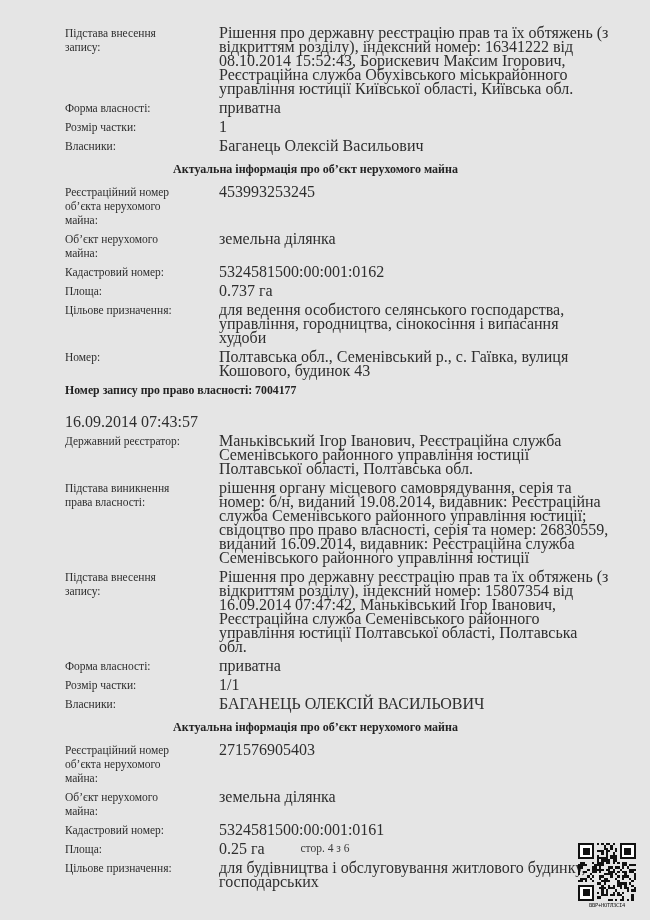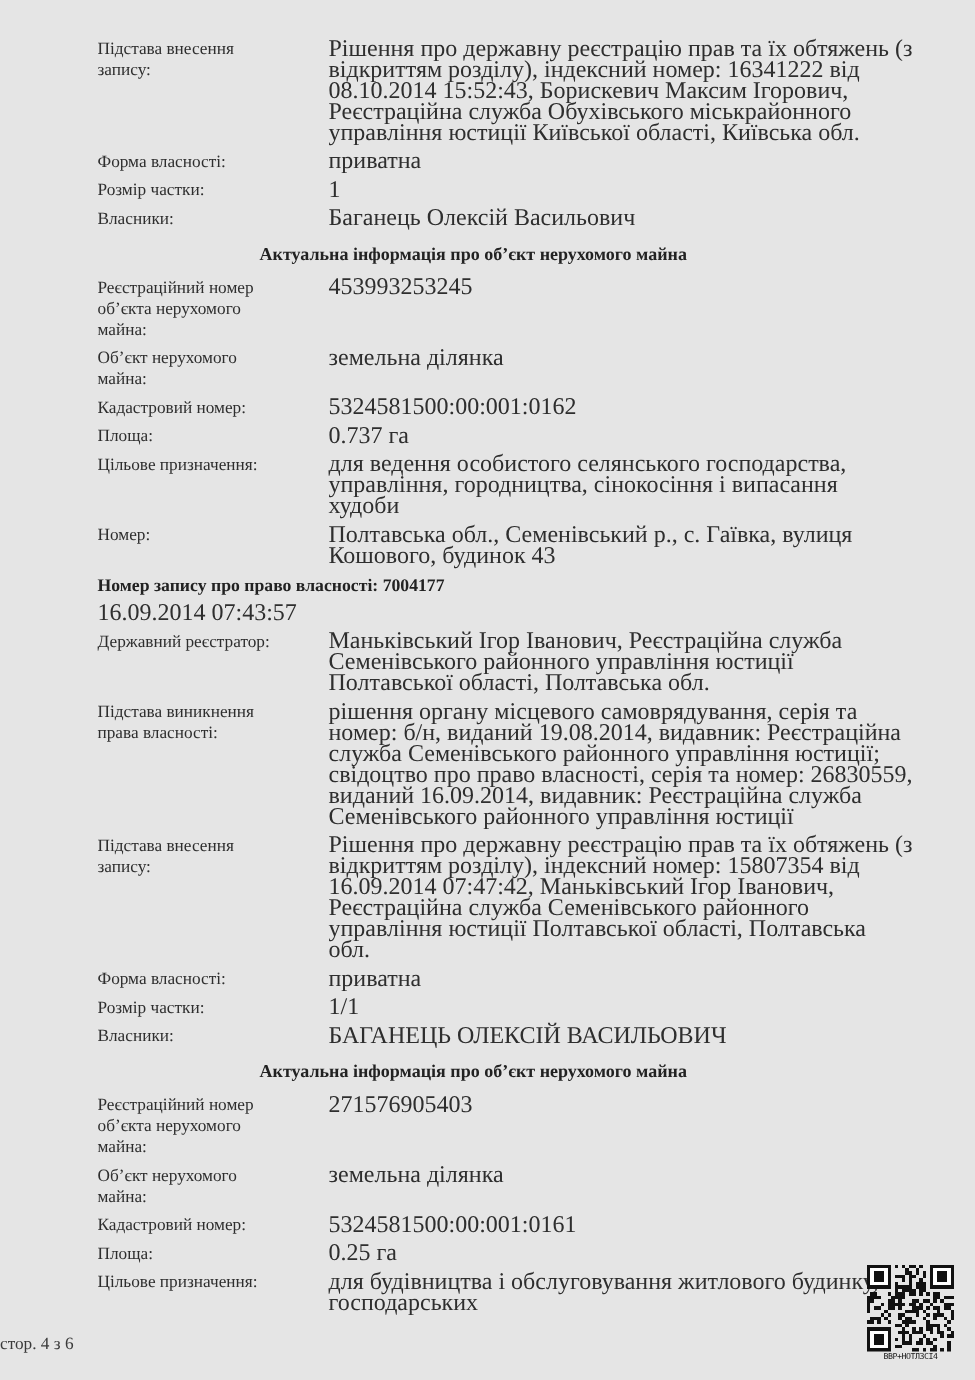--- a/index.html
+++ b/index.html
@@ -21,25 +21,25 @@
     width:392px;
     font-size:16px; line-height:14px;
   }
   .section-title {
     font-weight:bold; font-size:12px; line-height:15px;
     text-align:center; margin:9px 0 8px -22px; width:545px;
     color:#222;
   }
   .record-title {
     font-weight:bold; font-size:11.8px; line-height:14px;
-    margin-bottom:5px; color:#222;
+    margin-bottom:18px; color:#222;
   }
   .footer {
-    position:absolute; top:890px; left:0; width:100%;
-    font-size:11.5px; color:#3a3a3a;
+    position:absolute; top:842px; left:0; width:100%;
+    text-align:center; font-size:11.5px; color:#3a3a3a;
   }
   .qr-block { position:absolute; top:843px; right:14px; width:58px; }
   .qr-svg { display:block; width:58px; height:58px; }
   .qr-caption {
     margin-top:1px; text-align:center;
     font-family:"DejaVu Sans Mono",monospace;
     font-size:5.5px; line-height:6px; color:#222;
     white-space:nowrap; letter-spacing:-0.3px;
   }
 </style>

